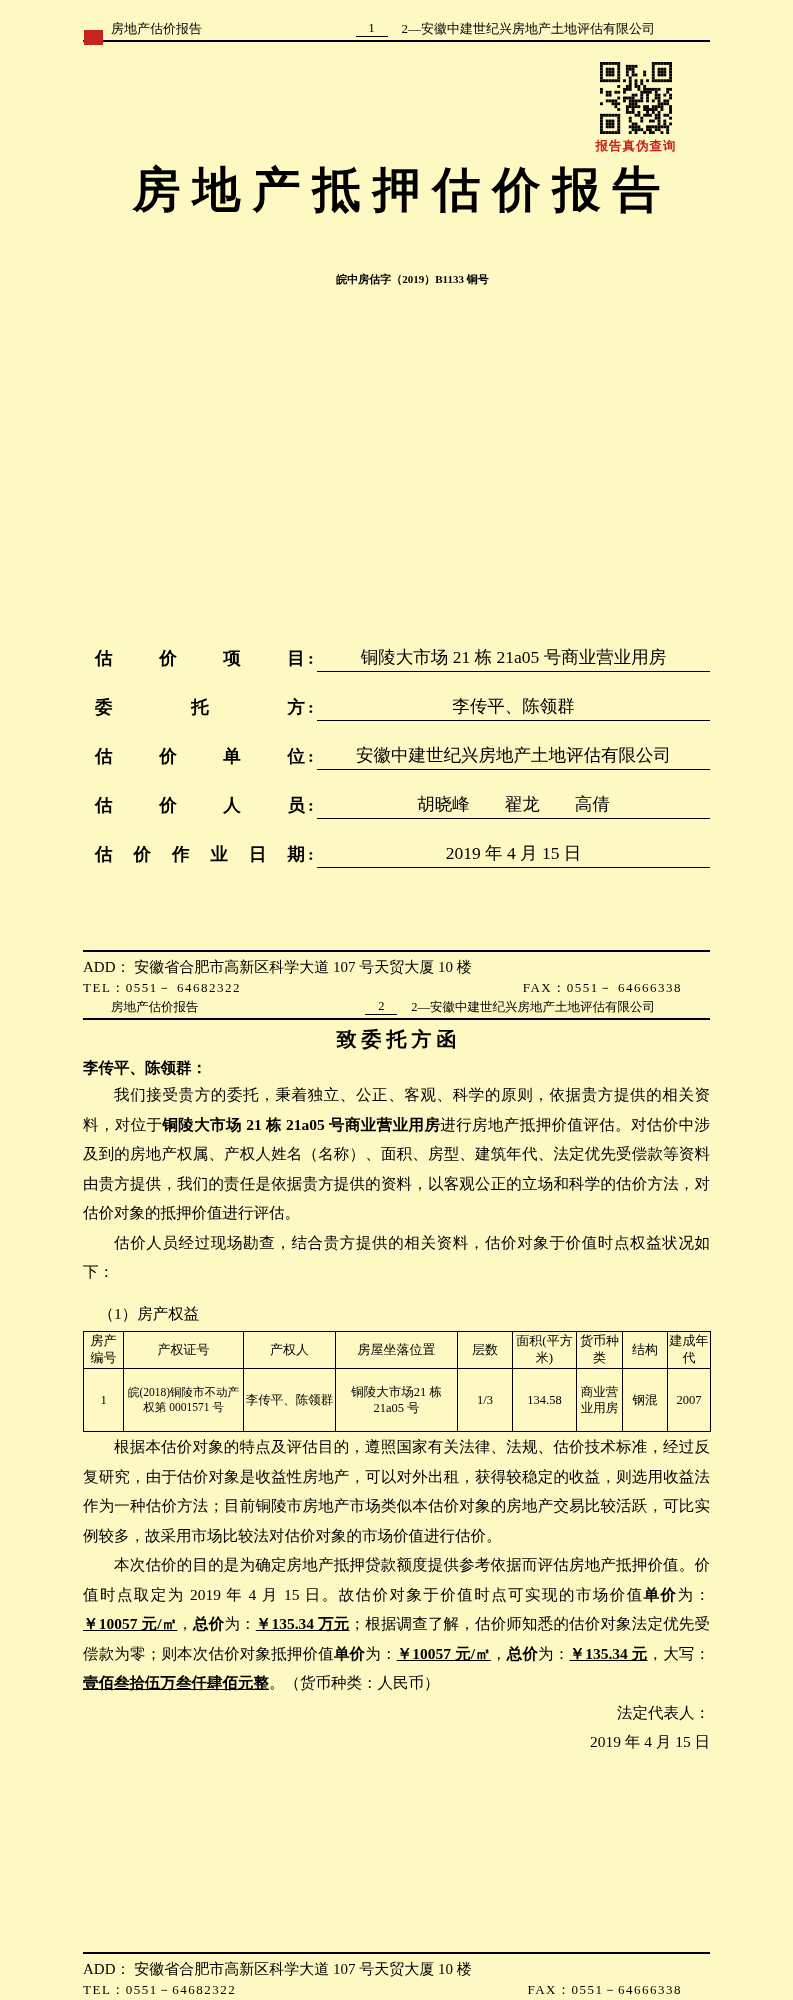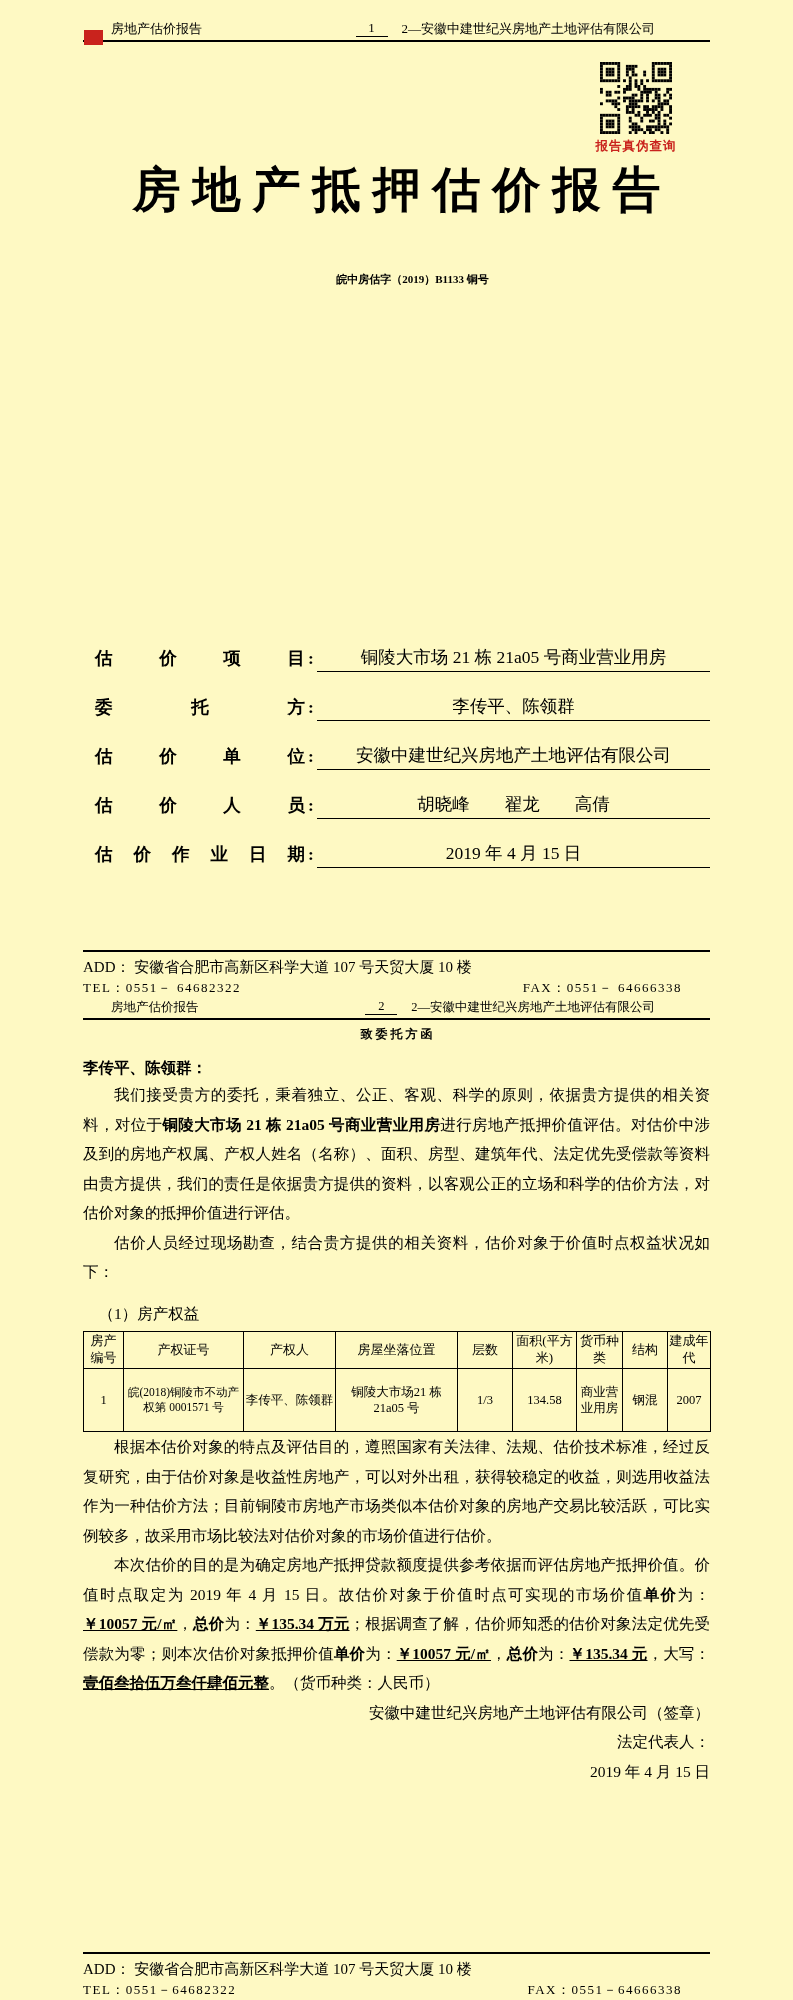--- a/index.html
+++ b/index.html
@@ -32,21 +32,21 @@
     text-align:justify;text-align-last:justify;}
   .fcolon{font-weight:bold;width:12px;text-align:center;}
   .fvalue{flex:1;border-bottom:1.5px solid #000;text-align:center;font-weight:normal;padding:0 2px;}
   
   .pfoot{position:absolute;left:83px;width:627px;border-top:2px solid #000;padding-top:5px;}
   .pfoot .add{font-size:15px;line-height:21px;}
   .pfoot .telfax{display:flex;justify-content:space-between;font-size:13px;line-height:19px;letter-spacing:1.5px;}
   .pfoot .telfax .fax{margin-right:28px;}
   
   .letter-title{position:absolute;left:0;top:1026px;width:100%;text-align:center;
-    font-size:12px;font-weight:bold;white-space:nowrap;}
+    font-size:20px;font-weight:bold;white-space:nowrap;}
   .salutation{position:absolute;left:83px;top:1058px;font-size:15.5px;font-weight:bold;}
   .body{position:absolute;left:83px;top:1080px;width:627px;font-size:15.5px;line-height:29.5px;text-align:justify;}
   .body p{margin:0;text-indent:2em;}
   .b{font-weight:bold;}
   .u{text-decoration:underline;}
   .list-label{margin-top:12px;text-indent:1em;}
   
   table.prop{border-collapse:collapse;width:627px;margin-top:3px;table-layout:fixed;}
   .prop th,.prop td{border:1px solid #000;text-align:center;vertical-align:middle;
     padding:1px 1px;font-weight:normal;line-height:1.3;}
@@ -452,21 +452,20 @@
         <td>134.58</td>
         <td>商业营业用房</td>
         <td>钢混</td>
         <td>2007</td>
       </tr>
     </tbody>
       </table>
 
     <p class="para3">根据本估价对象的特点及评估目的，遵照国家有关法律、法规、估价技术标准，经过反复研究，由于估价对象是收益性房地产，可以对外出租，获得较稳定的收益，则选用收益法作为一种估价方法；目前铜陵市房地产市场类似本估价对象的房地产交易比较活跃，可比实例较多，故采用市场比较法对估价对象的市场价值进行估价。</p>
     <p><span>本次估价的目的是为确定房地产抵押贷款额度提供参考依据而评估房地产抵押价值。价值时点取定为 2019 年 4 月 15 日。故估价对象于价值时点可实现的市场价值</span><span class="b">单价</span><span>为：</span><span class="b u">￥10057 元/㎡</span><span>，</span><span class="b">总价</span><span>为：</span><span class="b u">￥135.34 万元</span><span>；根据调查了解，估价师知悉的估价对象法定优先受偿款为零；则本次估价对象抵押价值</span><span class="b">单价</span><span>为：</span><span class="b u">￥10057 元/㎡</span><span>，</span><span class="b">总价</span><span>为：</span><span class="b u">￥135.34 元</span><span>，大写：</span><span class="b u">壹佰叁拾伍万叁仟肆佰元整</span><span>。（货币种类：人民币）</span></p>
-    <p class="sig-company">安徽中建世纪兴房地产土地评估有限公司（签章）</p>
     <p class="sig-legal">法定代表人：</p>
     <p class="sig-date">2019 年 4 月 15 日</p>
   </div>
 
   <div class="pfoot" style="top:1952px;">
     <div class="add">ADD： 安徽省合肥市高新区科学大道 107 号天贸大厦 10 楼</div>
     <div class="telfax">
       <span class="tel">TEL：0551－64682322</span>
       <span class="fax">FAX：0551－64666338</span>
     </div>

